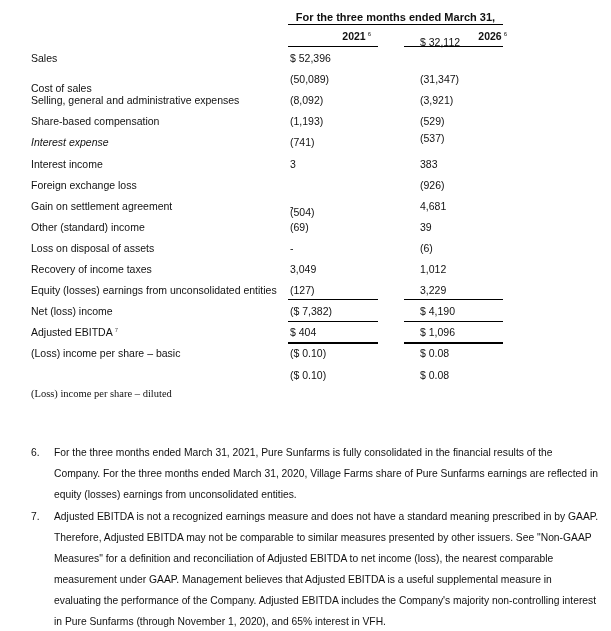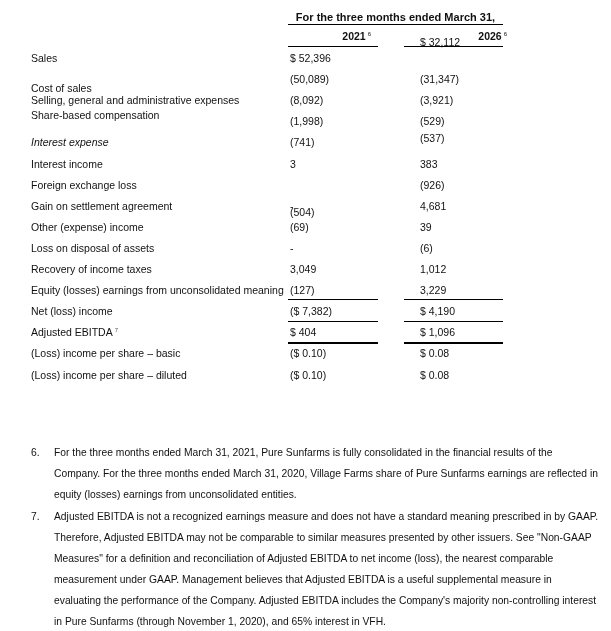--- a/index.html
+++ b/index.html
@@ -47,22 +47,22 @@
         <div class="label" style="top: 73px; margin-top: 9px;"><span>Cost of sales</span></div>
         <div class="val v1" style="top: 73px; padding-right: 0px; box-sizing: border-box;">(50,089)</div>
         <div class="val v2" style="top: 73px; padding-right: 0px; box-sizing: border-box;">(31,347)</div>
       </div>
       <div>
         <div class="label" style="top: 94px;"><span>Selling, general and administrative expenses</span></div>
         <div class="val v1" style="top: 94px; padding-right: 0px; box-sizing: border-box;">(8,092)</div>
         <div class="val v2" style="top: 94px; padding-right: 0px; box-sizing: border-box;">(3,921)</div>
       </div>
       <div>
-        <div class="label" style="top: 109px;"><span>Share-based compensation</span></div>
-        <div class="val v1" style="top: 115px; padding-right: 0px; box-sizing: border-box;">(1,998)</div>
+        <div class="label" style="top: 115px;"><span>Share-based compensation</span></div>
+        <div class="val v1" style="top: 115px; padding-right: 0px; box-sizing: border-box;">(1,193)</div>
         <div class="val v2" style="top: 115px; padding-right: 0px; box-sizing: border-box;">(529)</div>
       </div>
       <div>
         <div class="label" style="top: 136px; font-style: italic;"><span>Interest expense</span></div>
         <div class="val v1" style="top: 136px; padding-right: 0px; box-sizing: border-box;">(741)</div>
         <div class="val v2" style="top: 132px; padding-right: 0px; box-sizing: border-box;">(537)</div>
       </div>
       <div>
         <div class="label" style="top: 158px;"><span>Interest income</span></div>
         <div class="val v1" style="top: 158px; padding-right: 4px; box-sizing: border-box;">3</div>
@@ -72,56 +72,56 @@
         <div class="label" style="top: 179px;"><span>Foreign exchange loss</span></div>
         <div class="val v1" style="top: 179px; padding-right: 0px; box-sizing: border-box; margin-top: 27px;">(504)</div>
         <div class="val v2" style="top: 179px; padding-right: 0px; box-sizing: border-box;">(926)</div>
       </div>
       <div>
         <div class="label" style="top: 200px;"><span>Gain on settlement agreement</span></div>
         <div class="val v1" style="top: 200px; padding-right: 4px; box-sizing: border-box;">-</div>
         <div class="val v2" style="top: 200px; padding-right: 4px; box-sizing: border-box;">4,681</div>
       </div>
       <div>
-        <div class="label" style="top: 221px;"><span>Other (expense) income</span></div>
+        <div class="label" style="top: 221px;"><span>Other (standard) income</span></div>
         <div class="val v1" style="top: 221px; padding-right: 0px; box-sizing: border-box;">(69)</div>
         <div class="val v2" style="top: 221px; padding-right: 4px; box-sizing: border-box;">39</div>
       </div>
       <div>
         <div class="label" style="top: 242px;"><span>Loss on disposal of assets</span></div>
         <div class="val v1" style="top: 242px; padding-right: 4px; box-sizing: border-box;">-</div>
         <div class="val v2" style="top: 242px; padding-right: 0px; box-sizing: border-box;">(6)</div>
       </div>
       <div>
         <div class="label" style="top: 263px;"><span>Recovery of income taxes</span></div>
         <div class="val v1" style="top: 263px; padding-right: 4px; box-sizing: border-box;">3,049</div>
         <div class="val v2" style="top: 263px; padding-right: 4px; box-sizing: border-box;">1,012</div>
       </div>
       <div>
-        <div class="label" style="top: 284px;"><span>Equity (losses) earnings from unconsolidated meaning</span></div>
+        <div class="label" style="top: 284px;"><span>Equity (losses) earnings from unconsolidated entities</span></div>
         <div class="val v1" style="top: 284px; padding-right: 0px; box-sizing: border-box;">(127)</div>
         <div class="val v2" style="top: 284px; padding-right: 4px; box-sizing: border-box;">3,229</div>
       </div>
       <div>
         <div class="label" style="top: 305px;"><span>Net (loss) income</span></div>
         <div class="val v1" style="top: 305px; padding-right: 0px; box-sizing: border-box;">($ 7,382)</div>
         <div class="val v2" style="top: 305px; padding-right: 4px; box-sizing: border-box;">$ 4,190</div>
       </div>
       <div>
         <div class="label" style="top: 326px;"><span>Adjusted EBITDA</span><sup>7</sup></div>
         <div class="val v1" style="top: 326px; padding-right: 4px; box-sizing: border-box;">$ 404</div>
         <div class="val v2" style="top: 326px; padding-right: 4px; box-sizing: border-box;">$ 1,096</div>
       </div>
       <div>
         <div class="label" style="top: 347px;"><span>(Loss) income per share – basic</span></div>
         <div class="val v1" style="top: 347px; padding-right: 0px; box-sizing: border-box;">($ 0.10)</div>
         <div class="val v2" style="top: 347px; padding-right: 4px; box-sizing: border-box;">$ 0.08</div>
       </div>
       <div>
-        <div class="label" style="top: 369px;"><span>(Loss) income per share – diluted</span></div>
+        <div class="label" style="top: 388px; font-family: Liberation Serif, serif;"><span>(Loss) income per share – diluted</span></div>
         <div class="val v1" style="top: 369px; padding-right: 0px; box-sizing: border-box;">($ 0.10)</div>
         <div class="val v2" style="top: 369px; padding-right: 4px; box-sizing: border-box;">$ 0.08</div>
       </div>
     </div>
 
   <div class="rule" style="left:288px; top:299px; width:90px;"></div>
   <div class="rule" style="left:404px; top:299px; width:99px;"></div>
   <div class="rule" style="left:288px; top:321px; width:90px;"></div>
   <div class="rule" style="left:404px; top:321px; width:99px;"></div>
   <div class="rule thick" style="left:288px; top:342px; width:90px;"></div>

